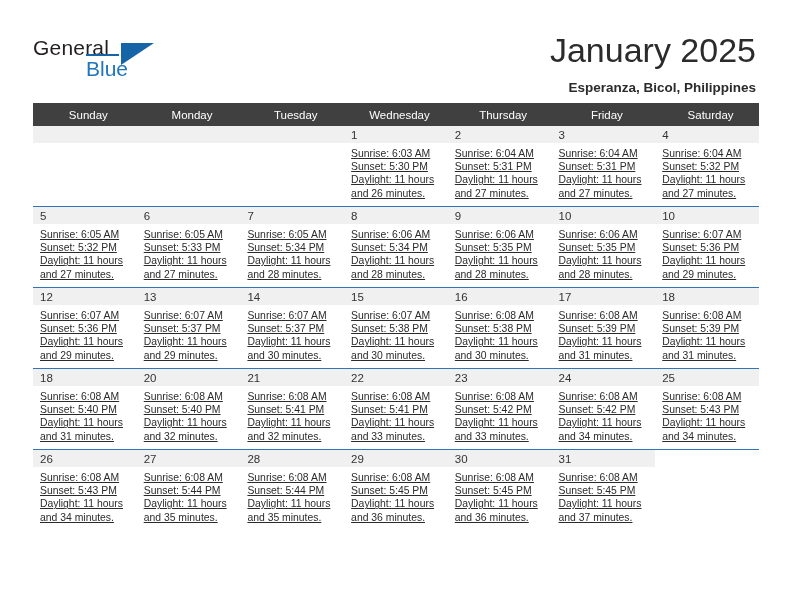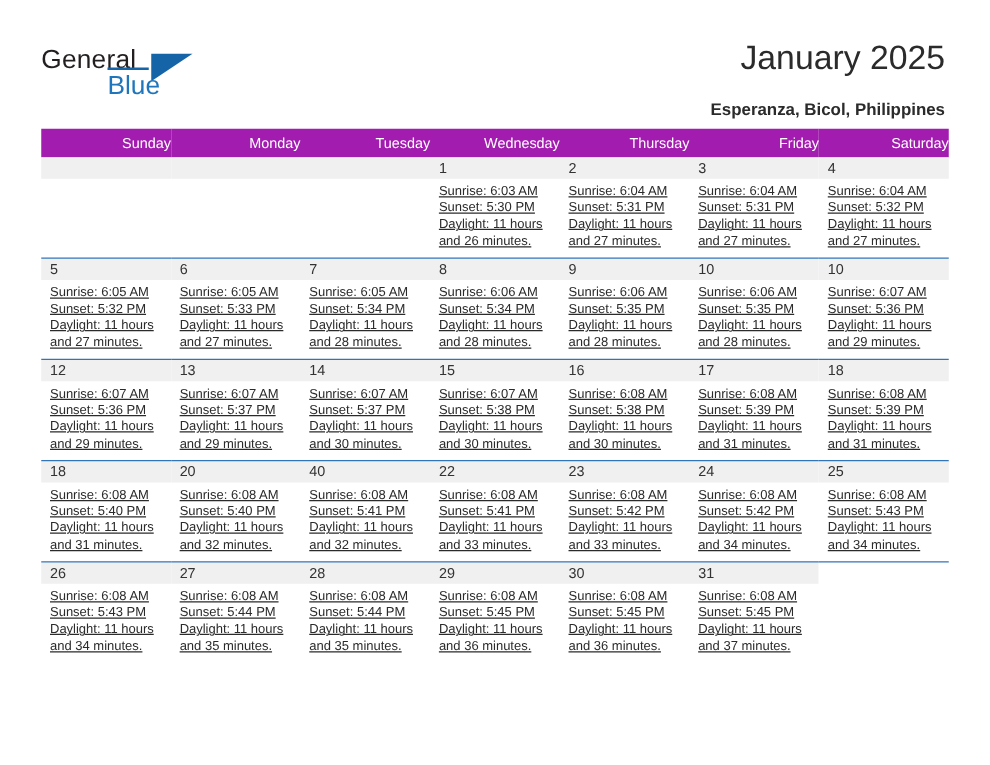--- a/index.html
+++ b/index.html
@@ -67,21 +67,21 @@
     top: 18px;
     width: 33px;
     height: 2px;
     background: #1664a8;
   }
 
   .title {
     position: absolute;
     right: 36px;
     top: 31px;
-    font-size: 27px;
+    font-size: 34px;
     color: #2b2b2b;
     text-align: right;
     white-space: nowrap;
     font-weight: normal;
   }
   .subtitle {
     position: absolute;
     right: 36px;
     top: 80px;
     font-size: 13.5px;
@@ -94,25 +94,25 @@
   
   .calendar {
     position: absolute;
     left: 33px;
     top: 103px;
     width: 726px;
     border-collapse: collapse;
     table-layout: fixed;
   }
   .calendar th {
-    background: #a21caf;
+    background: #404040;
     color: #ffffff;
     font-size: 11.5px;
     font-weight: normal;
-    text-align: right;
+    text-align: center;
     padding: 5px 0 5px 7px;
     height: 13px;
     border: none;
   }
   .calendar td {
     width: 103.7px;
     height: 80px;
     vertical-align: top;
     padding: 0;
     border: none;
@@ -350,21 +350,21 @@
           </td>
           <td class="day-cell">
             <div class="daynum-band">20</div>
             <div class="cell-body">
               <div>Sunrise: 6:08 AM</div>
               <div>Sunset: 5:40 PM</div>
               <div class="daylight">Daylight: 11 hours and 32 minutes.</div>
             </div>
           </td>
           <td class="day-cell">
-            <div class="daynum-band">40</div>
+            <div class="daynum-band">21</div>
             <div class="cell-body">
               <div>Sunrise: 6:08 AM</div>
               <div>Sunset: 5:41 PM</div>
               <div class="daylight">Daylight: 11 hours and 32 minutes.</div>
             </div>
           </td>
           <td class="day-cell">
             <div class="daynum-band">22</div>
             <div class="cell-body">
               <div>Sunrise: 6:08 AM</div>

